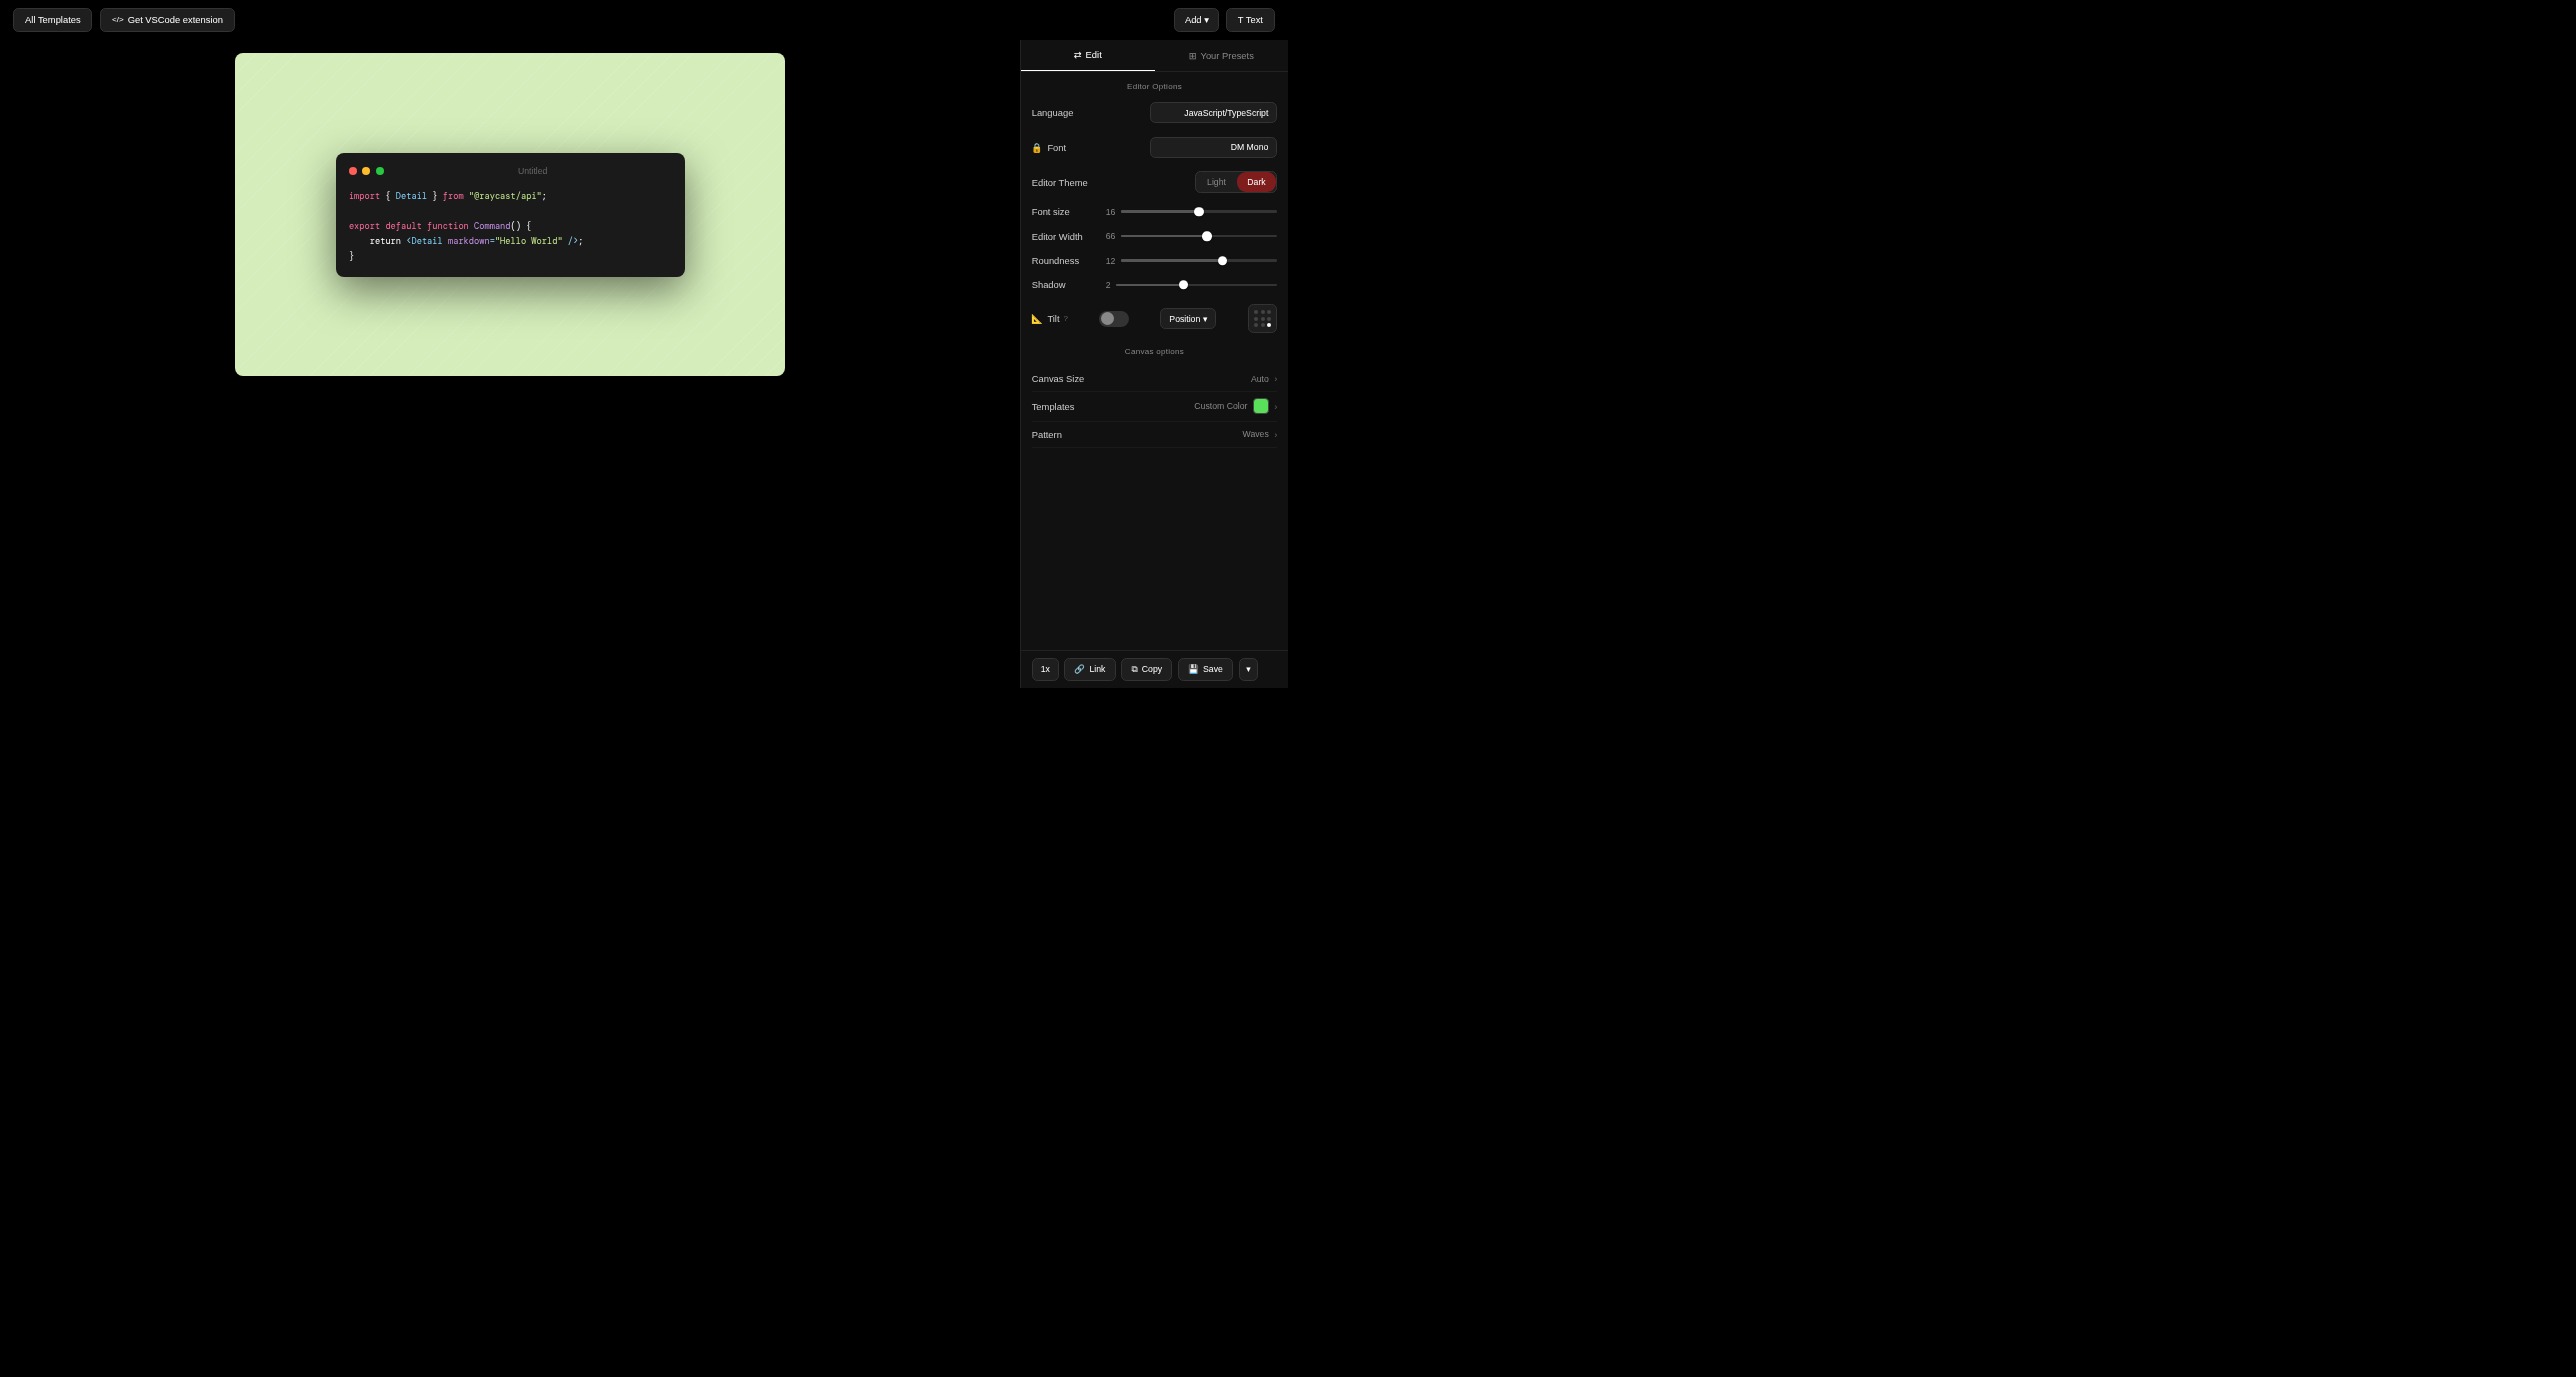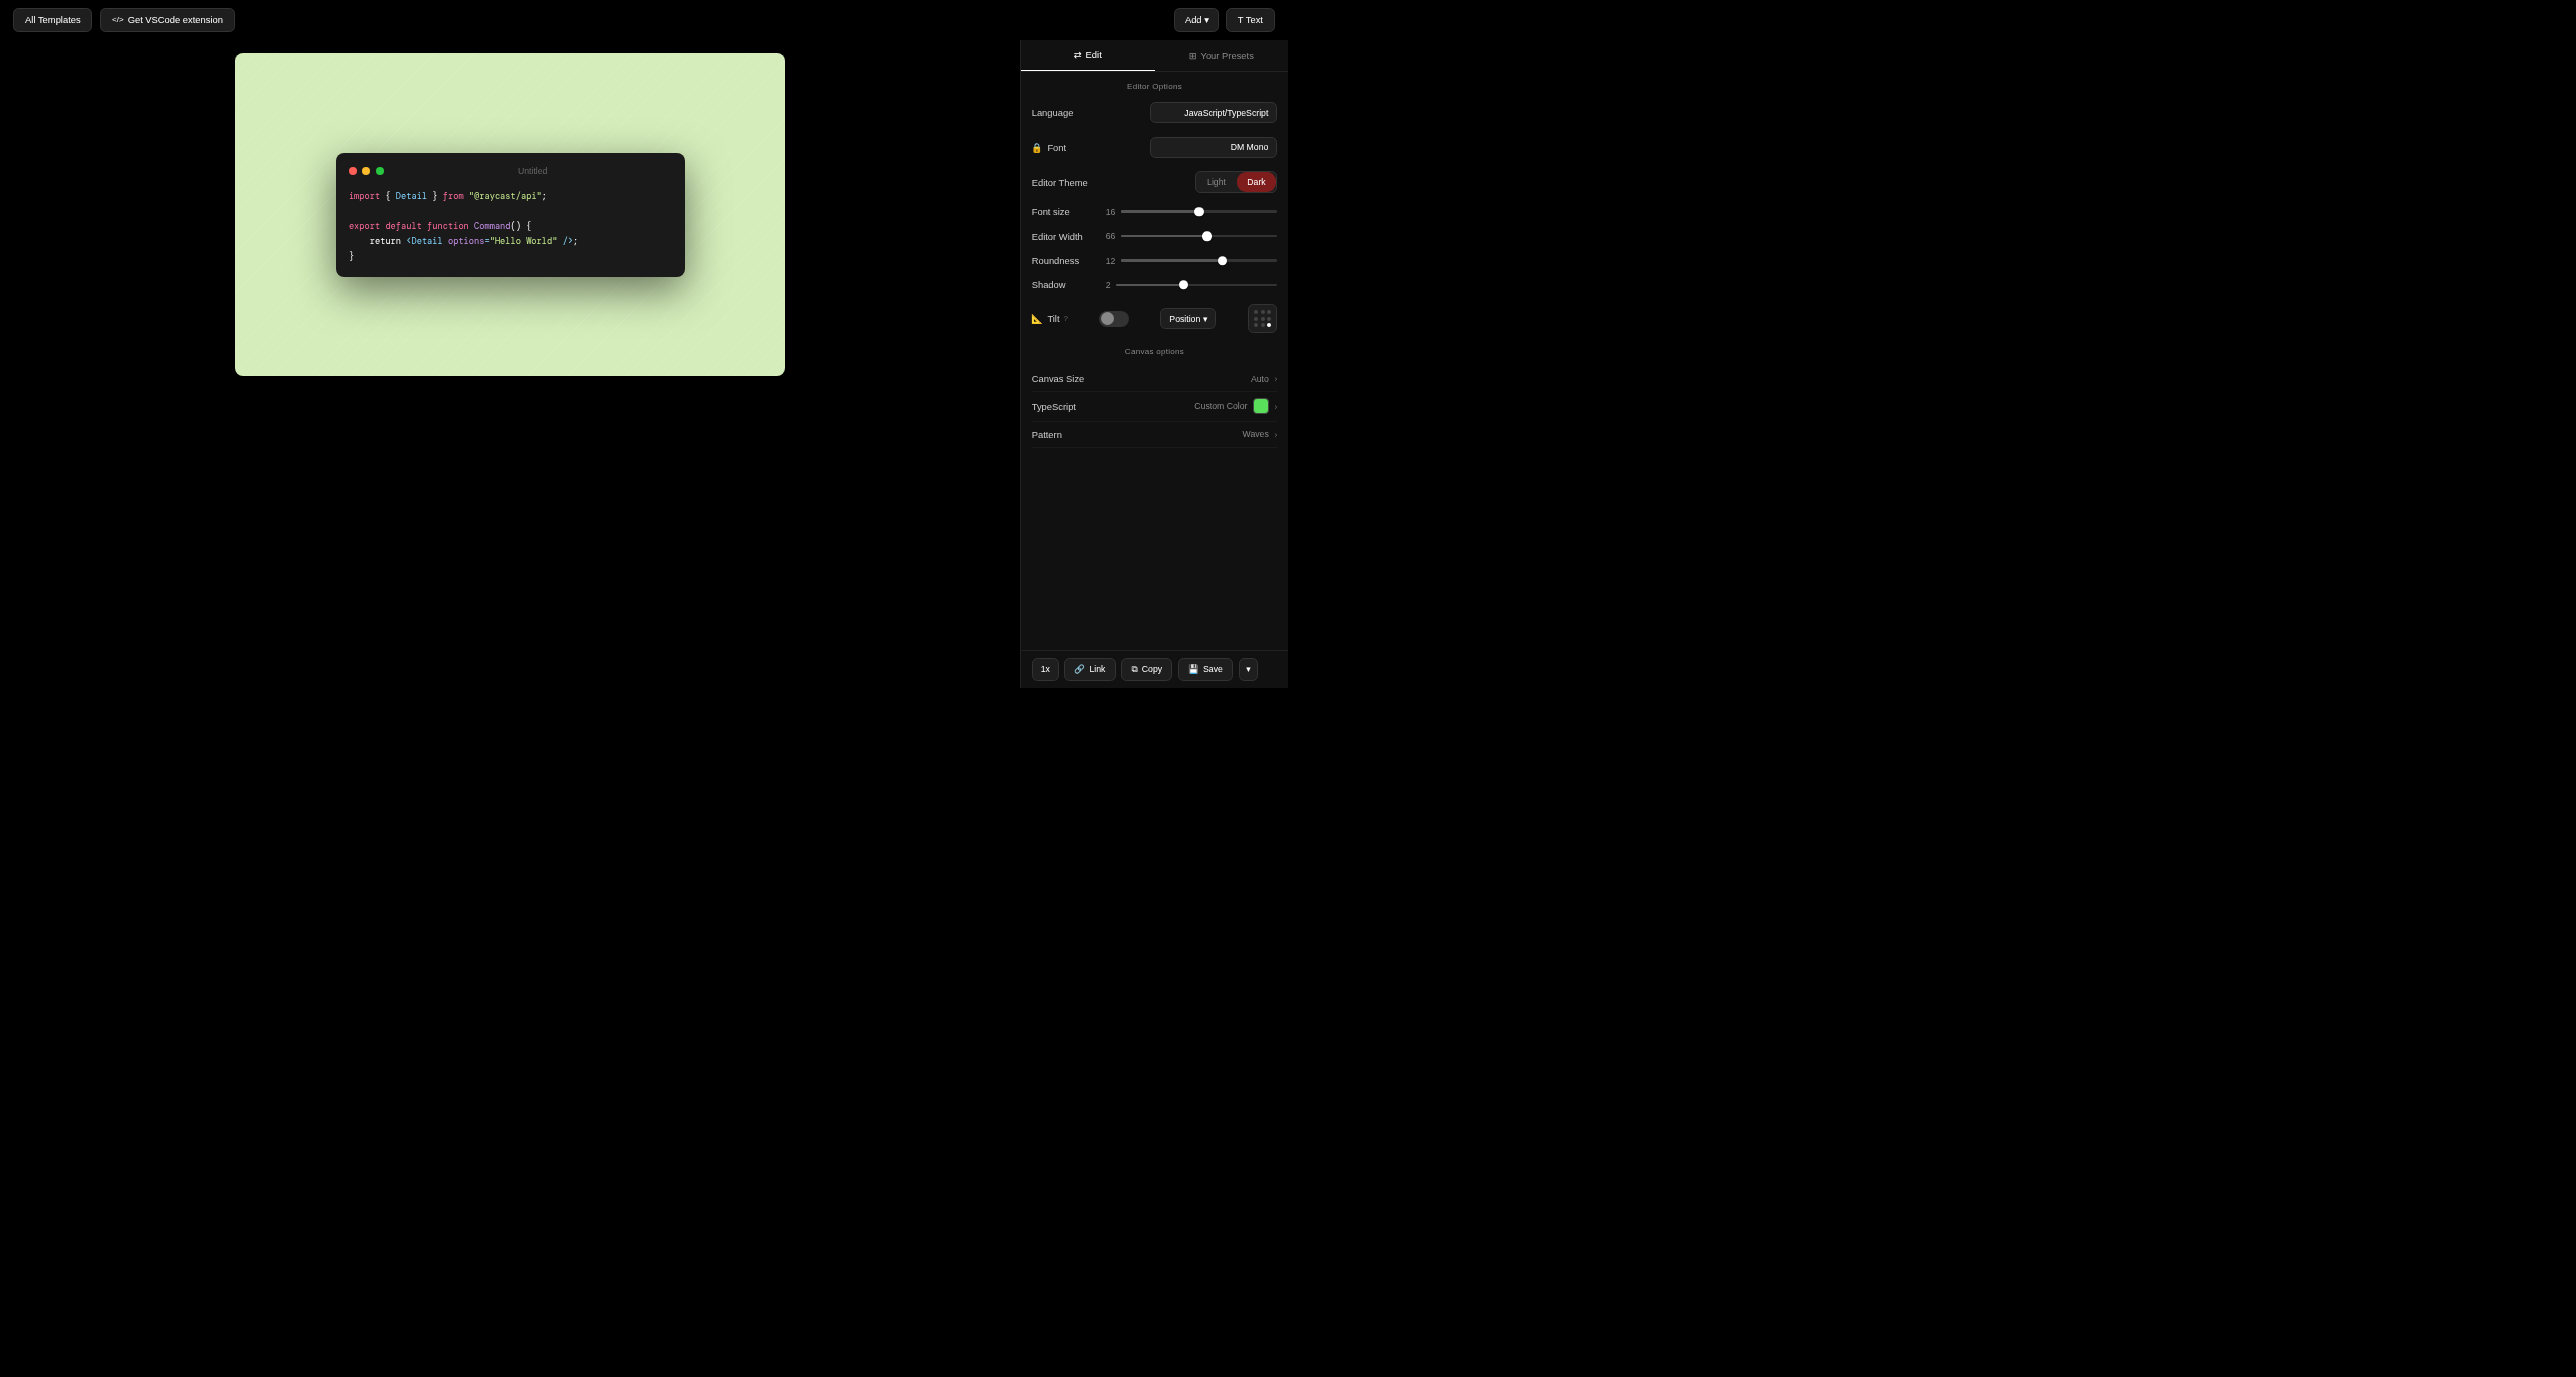--- a/index.html
+++ b/index.html
@@ -469,21 +469,21 @@
             <div class="dot dot-red"></div>
             <div class="dot dot-yellow"></div>
             <div class="dot dot-green"></div>
           </div>
           <span class="window-title">Untitled</span>
         </div>
         <div class="code-content">
           <span class="code-line"><span class="kw">import</span> <span class="tx">{ </span><span class="cl">Detail</span><span class="tx"> } </span><span class="kw">from</span><span class="tx"> </span><span class="st">"@raycast/api"</span><span class="tx">;</span></span>
           <span class="code-line">&nbsp;</span>
           <span class="code-line"><span class="kw">export</span> <span class="kw">default</span> <span class="kw">function</span> <span class="fn">Command</span><span class="tx">() {</span></span>
-          <span class="code-line"><span class="tx">&nbsp;&nbsp;&nbsp;&nbsp;return </span><span class="pu">&lt;</span><span class="cl">Detail</span> <span class="fn">options</span><span class="pu">=</span><span class="st">"Hello World"</span> <span class="pu">/&gt;</span><span class="tx">;</span></span>
+          <span class="code-line"><span class="tx">&nbsp;&nbsp;&nbsp;&nbsp;return </span><span class="pu">&lt;</span><span class="cl">Detail</span> <span class="fn">markdown</span><span class="pu">=</span><span class="st">"Hello World"</span> <span class="pu">/&gt;</span><span class="tx">;</span></span>
           <span class="code-line"><span class="tx">}</span></span>
         </div>
       </div>
     </div>
   </div>
 
   <div class="right-panel" style="position:relative;">
 
     <div class="panel-tabs">
       <div class="panel-tab active">
@@ -587,21 +587,21 @@
 
       <div class="canvas-option-row">
         <span class="canvas-option-left">Canvas Size</span>
         <div class="canvas-option-right">
           <span>Auto</span>
           <span class="chevron">›</span>
         </div>
       </div>
 
       <div class="canvas-option-row">
-        <span class="canvas-option-left">TypeScript</span>
+        <span class="canvas-option-left">Templates</span>
         <div class="canvas-option-right">
           <span>Custom Color</span>
           <div class="color-swatch"></div>
           <span class="chevron">›</span>
         </div>
       </div>
 
       <div class="canvas-option-row">
         <span class="canvas-option-left">Pattern</span>
         <div class="canvas-option-right">

